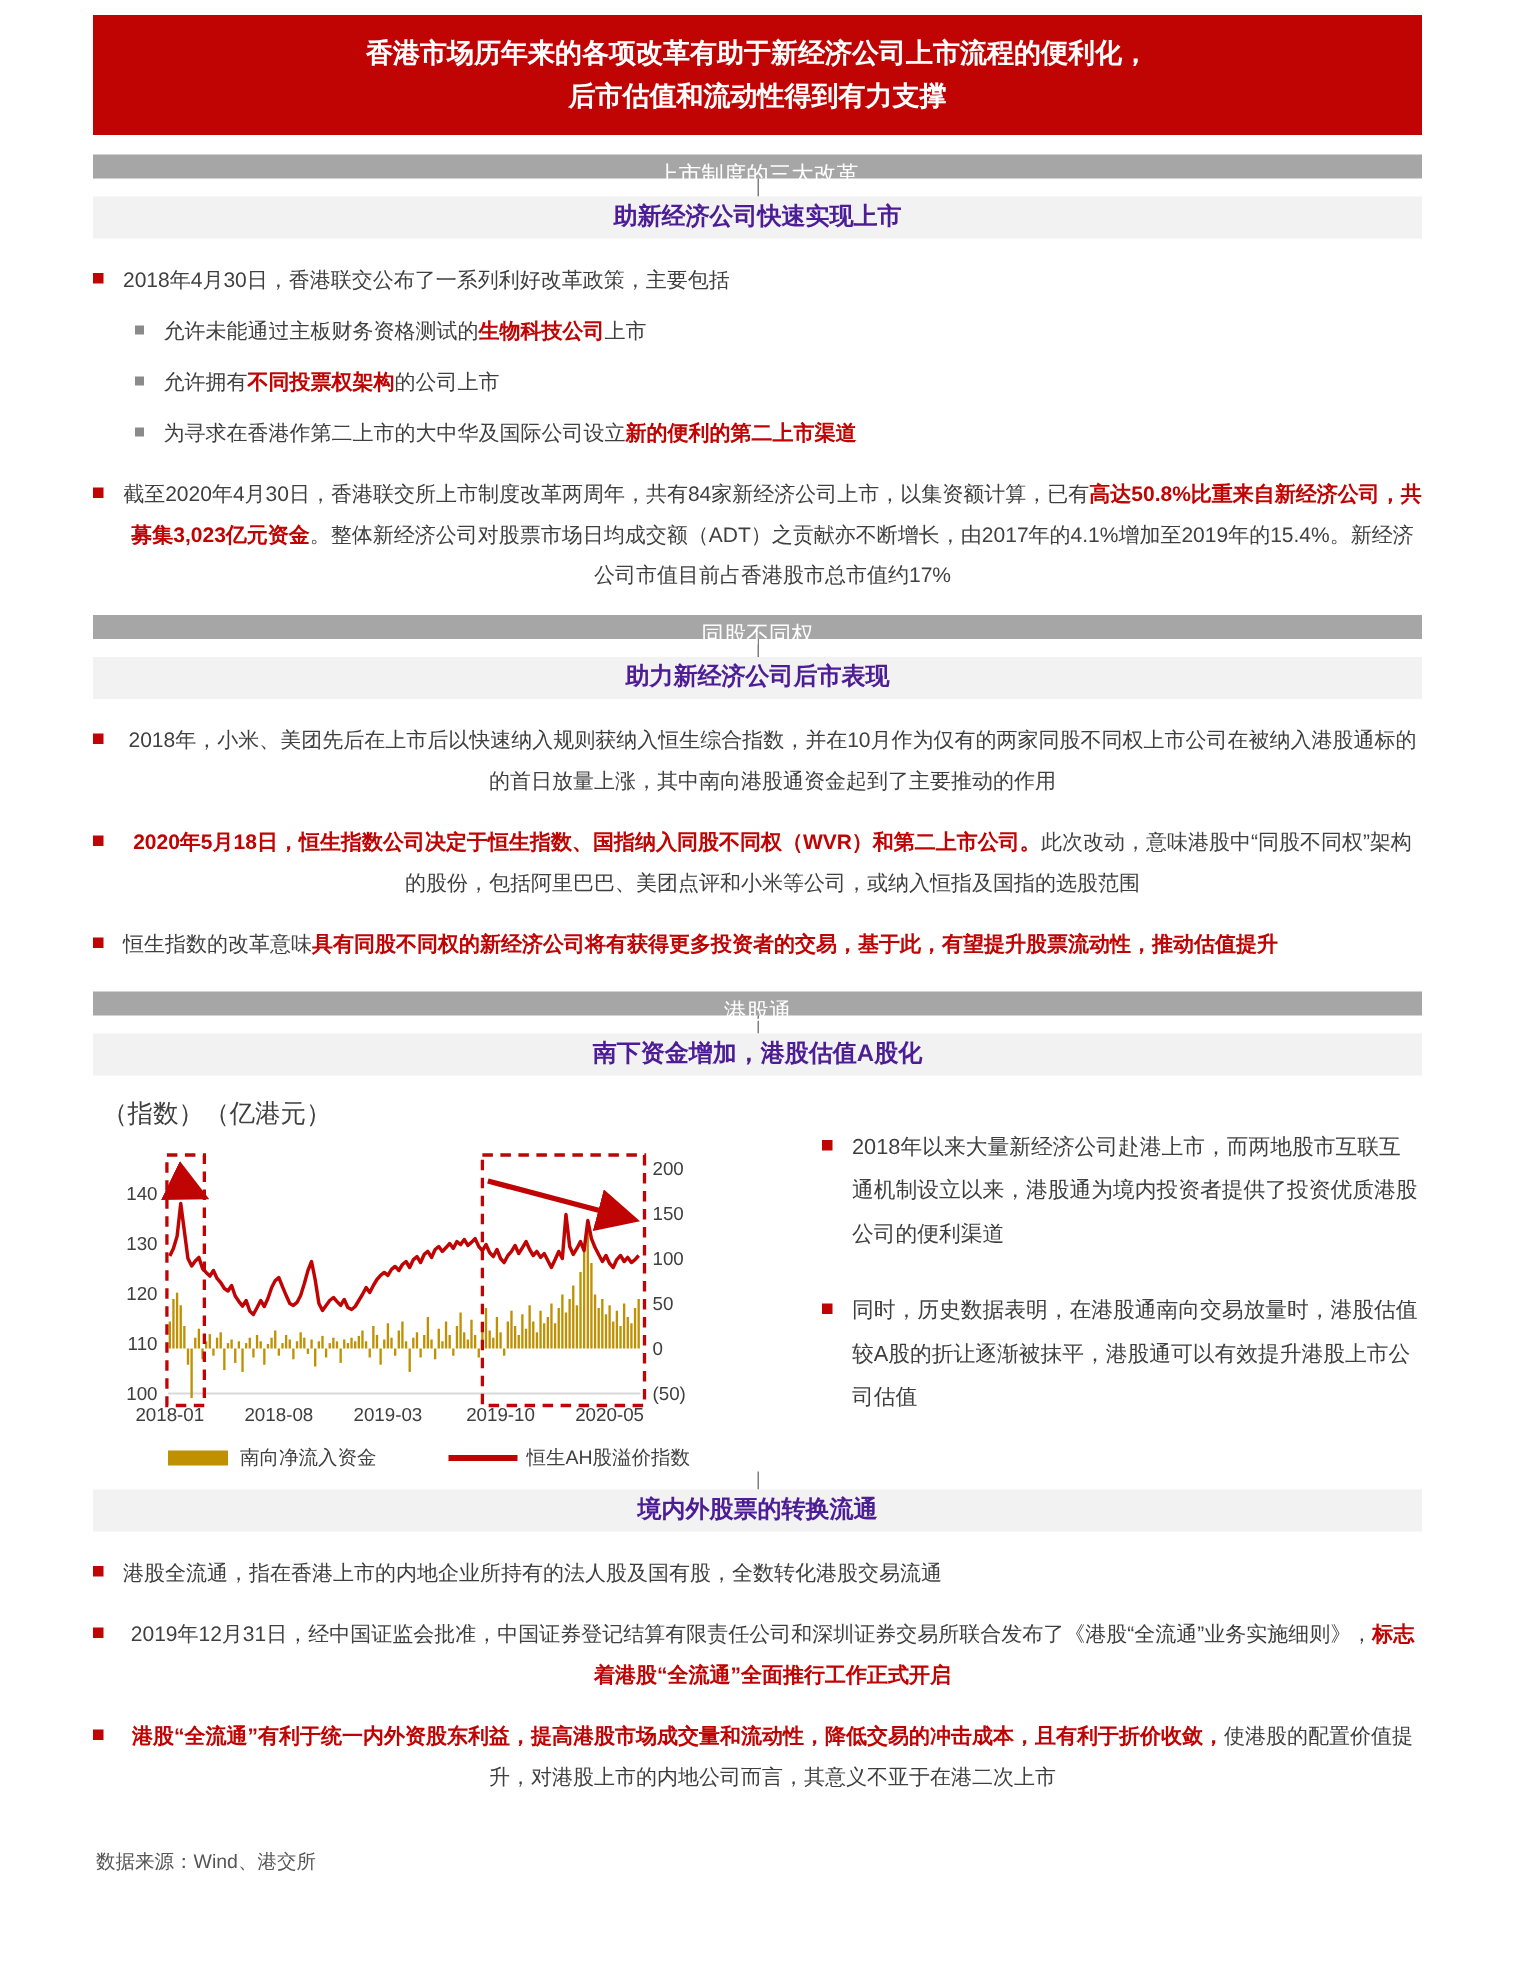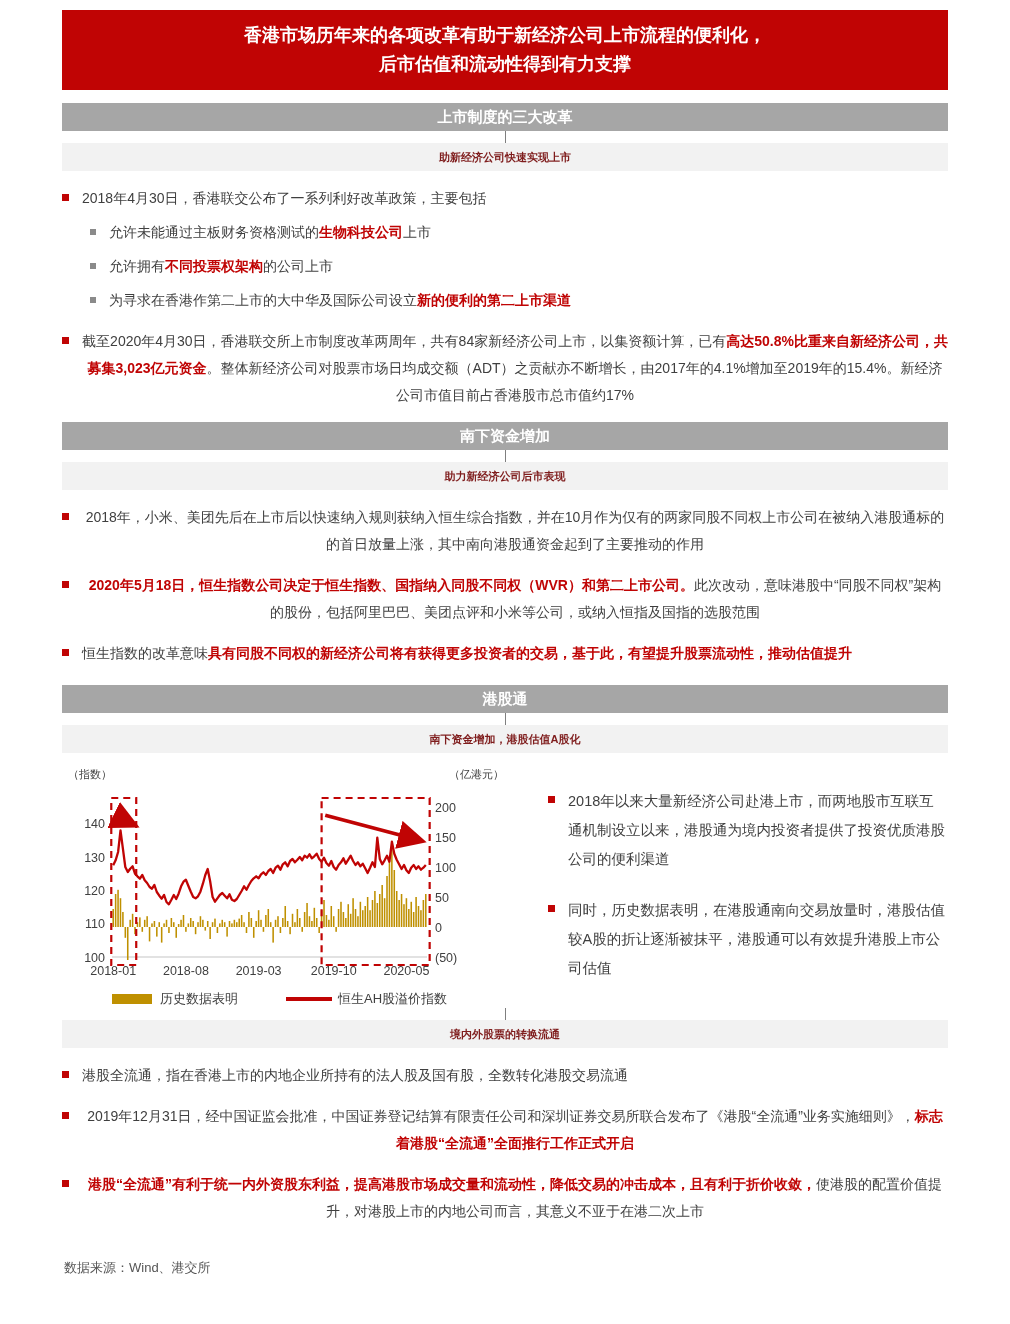--- a/index.html
+++ b/index.html
@@ -7,39 +7,39 @@
     width:1010px;height:1324px;background:#ffffff;
     font-family:"Liberation Sans","DejaVu Sans",sans-serif;
     color:#3f3f3f;-webkit-font-smoothing:antialiased;
   }
   .content{margin:0 62px;}
   .banner{
     margin-top:10px;background:#C00404;color:#fff;text-align:center;
     font-weight:bold;font-size:18px;line-height:29px;padding:11px 8px;
   }
   .secbar{
-    margin-top:13px;background:#A6A6A6;color:#ffffff;font-weight:bold;
-    font-size:15px;text-align:center;height:28px;line-height:28px;
+    margin-top:13px;background:#A6A6A6;color:#ffffff;font-weight:normal;
+    font-size:15px;text-align:center;height:16px;line-height:28px;
   }
   .conn{width:1px;height:12px;background:#7f7f7f;margin:0 auto;}
   .subbar{
-    background:#F2F2F2;color:#7f1d1d;font-weight:bold;
-    font-size:11px;text-align:center;height:28px;line-height:28px;
+    background:#F2F2F2;color:#4c1d95;font-weight:bold;
+    font-size:16px;text-align:center;height:28px;line-height:28px;
   }
   .bullets{margin-top:4px;text-align:center;}
   .bullet{display:flex;margin-top:14px;}
   .bullet.lvl2{margin-left:28px;margin-top:7px;}
   .sq{flex:none;width:7px;height:7px;background:#C00404;margin:9px 13px 0 0;}
   .sq2{width:6px;height:6px;background:#8a8a8a;margin-top:10px;}
   .bullet p{margin:0;font-size:14px;line-height:27px;}
   .red{color:#C00404;font-weight:bold;}
   .chart-row{display:flex;margin-top:10px;}
   .chart-col{width:452px;flex:none;}
   .axis-top-labels{
-    display:flex;justify-content:space-between;font-size:11px;
+    display:flex;font-size:17px;
     color:#404040;padding:4px 10px 0 6px;
   }
   .legend{display:flex;align-items:center;margin:6px 0 0 50px;font-size:13px;color:#404040;}
   .legend .item{display:flex;align-items:center;}
   .legend .item + .item{margin-left:48px;text-align:right;}
   .swatch-bar{width:40px;height:10px;background:#BF9000;margin-right:8px;}
   .swatch-line{width:46px;height:4px;background:#C00404;margin-right:6px;}
   .side-col{flex:1;padding:24px 0 0 34px;}
   .side-col .bullet{margin-top:0;margin-bottom:22px;}
   .side-col .bullet p{font-size:14.5px;line-height:29px;}
@@ -75,21 +75,21 @@
       <div class="bullet lvl2">
         <span class="sq sq2"></span>
         <p><span>为寻求在香港作第二上市的大中华及国际公司设立</span><span class="red">新的便利的第二上市渠道</span></p>
       </div>
       <div class="bullet">
         <span class="sq"></span>
         <p><span>截至2020年4月30日，香港联交所上市制度改革两周年，共有84家新经济公司上市，以集资额计算，已有</span><span class="red">高达50.8%比重来自新经济公司，共募集3,023亿元资金</span><span>。整体新经济公司对股票市场日均成交额（ADT）之贡献亦不断增长，由2017年的4.1%增加至2019年的15.4%。新经济公司市值目前占香港股市总市值约17%</span></p>
       </div>
     </div>
 
-  <div class="secbar">南下资金增加</div>
+  <div class="secbar">同股不同权</div>
   <div class="conn"></div>
   <div class="subbar">助力新经济公司后市表现</div>
   <div class="bullets">
       <div class="bullet">
         <span class="sq"></span>
         <p><span>2018年，小米、美团先后在上市后以快速纳入规则获纳入恒生综合指数，并在10月作为仅有的两家同股不同权上市公司在被纳入港股通标的的首日放量上涨，其中南向港股通资金起到了主要推动的作用</span></p>
       </div>
       <div class="bullet">
         <span class="sq"></span>
         <p><span class="red">2020年5月18日，恒生指数公司决定于恒生指数、国指纳入同股不同权（WVR）和第二上市公司。</span><span>此次改动，意味港股中“同股不同权”架构的股份，包括阿里巴巴、美团点评和小米等公司，或纳入恒指及国指的选股范围</span></p>
@@ -265,21 +265,21 @@
           <text x="271.71153846153845" y="193" text-anchor="middle" font-size="12.5" fill="#404040">2019-10</text>
           <text x="344.40384615384613" y="193" text-anchor="middle" font-size="12.5" fill="#404040">2020-05</text>
           <rect x="49.27307692307692" y="16" width="24.95769230769232" height="167" fill="none" stroke="#C00404" stroke-width="2.2" stroke-dasharray="7 5"></rect>
           <rect x="259.5961538461538" y="16" width="108.06923076923078" height="167" fill="none" stroke="#C00404" stroke-width="2.2" stroke-dasharray="7 5"></rect>
           <line x1="52.42307692307692" y1="33.33333333333334" x2="71.08076923076923" y2="42.333333333333286" stroke="#C00404" stroke-width="3.6" marker-end="url(#ah)"></line>
           <line x1="263.23076923076917" y1="33.33333333333334" x2="357.7307692307692" y2="58.33333333333333" stroke="#C00404" stroke-width="3.6" marker-end="url(#ah)"></line>
         </svg>
       <div class="legend">
         <span class="item">
           <span class="swatch-bar"></span>
-          <span>历史数据表明</span>
+          <span>南向净流入资金</span>
         </span>
         <span class="item">
           <span class="swatch-line"></span>
           <span>恒生AH股溢价指数</span>
         </span>
       </div>
     </div>
     <div class="side-col">
         <div class="bullet">
           <span class="sq"></span>

